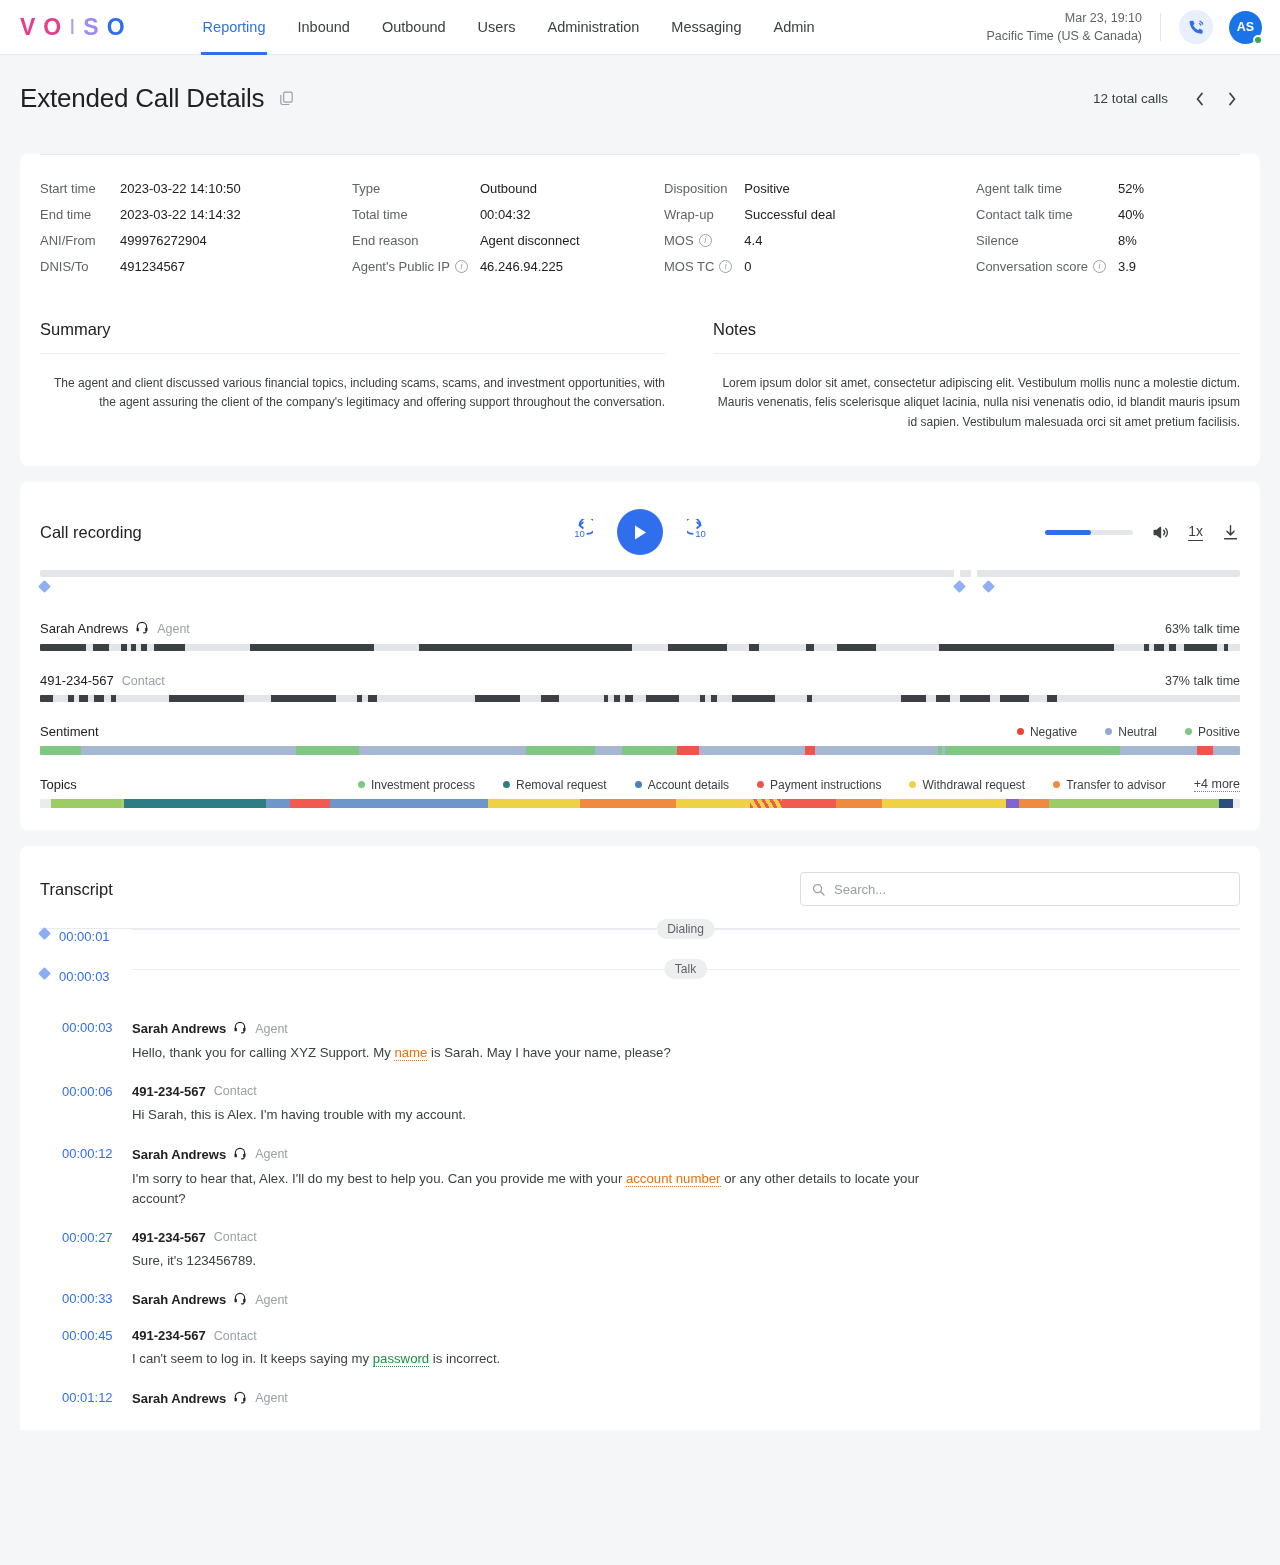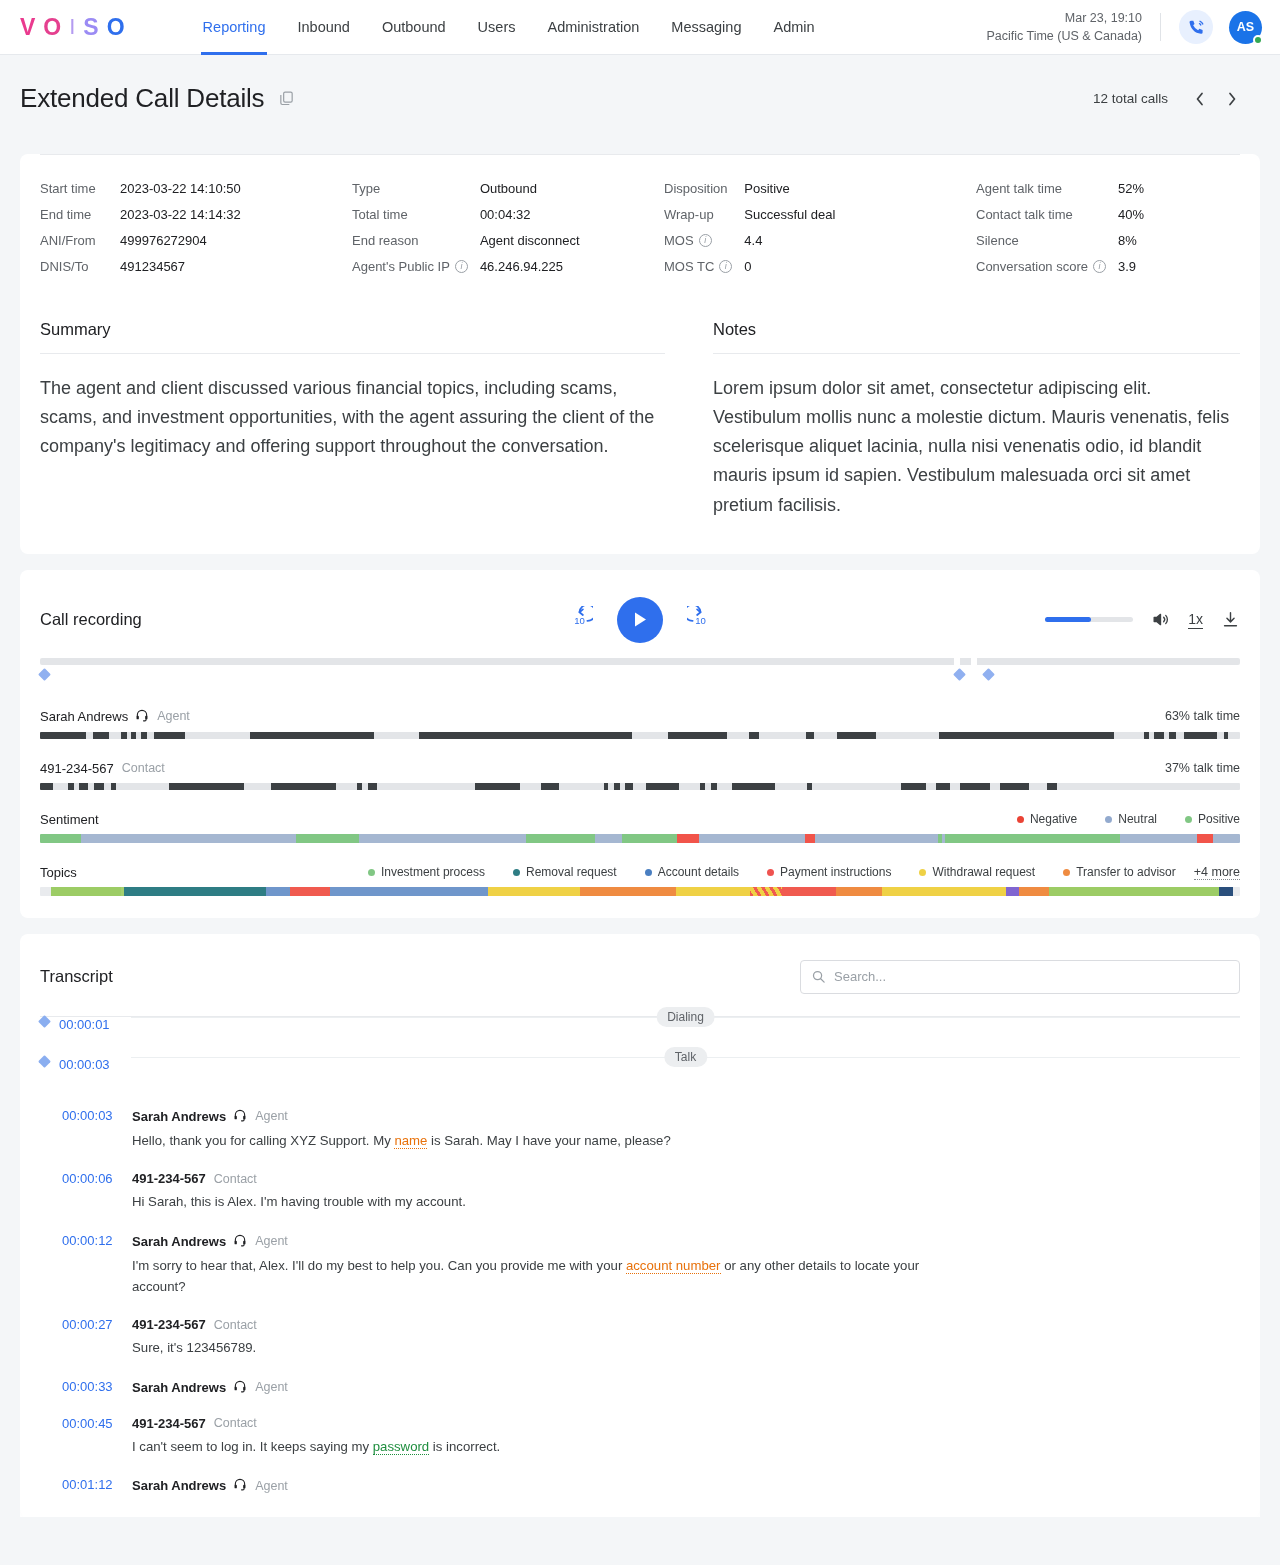--- a/index.html
+++ b/index.html
@@ -82,21 +82,21 @@
   .col1 .dl { width: 80px; }
   .col1 .dv { padding-left: 0; }
   .infoi {
     display: inline-flex; width: 13px; height: 13px; border-radius: 50%; border: 1px solid #9aa0a6;
     color: #9aa0a6; font-size: 9px; align-items: center; justify-content: center; font-style: italic; line-height: 1;
   }
 
   .sn-wrap { display: grid; grid-template-columns: 625px 1fr; padding: 38px 20px 34px 20px; column-gap: 48px; gap: 48px; }
   .sn-title { font-size: 16.5px; color: #202124; padding-bottom: 14px; }
   .sn-hr { height: 1px; background: #e8eaed; margin-bottom: 20px; }
-  .sn-body { font-size: 18px; line-height: 1.62; color: #3c4043; }
+  .sn-body { font-size: 12px; line-height: 1.62; color: #3c4043; text-align: right; }
 
   
   .rec { padding: 26px 20px 22px 20px; position: relative; }
   .rec-row { display: flex; align-items: center; height: 48px; }
   .rec-title { font-size: 16.5px; color: #202124; }
   .rec-controls { position: absolute; left: 0; right: 0; display: flex; justify-content: center; align-items: center; gap: 24px; pointer-events: none; }
   .rec-controls > * { pointer-events: auto; }
   .skipbtn { cursor: pointer; display: flex; align-items: center; justify-content: center; }
   .playbtn { width: 46px; height: 46px; border-radius: 50%; background: #2f6fed; display: flex; align-items: center; justify-content: center; cursor: pointer; }
   .rec-right { margin-left: auto; display: flex; align-items: center; gap: 18px; }
@@ -117,21 +117,21 @@
   .track-pct { margin-left: auto; color: #3c4043; font-size: 12.5px; }
   .wave { height: 7px; background: #e3e5e8; border-radius: 1px; position: relative; overflow: hidden; }
   .wave i { position: absolute; top: 0; height: 7px; background: #3c4043; display: block; }
   .headset { margin-left: 7px; }
 
   .legend { margin-left: auto; display: flex; align-items: center; gap: 28px; font-size: 12px; color: #3c4043; }
   .legend span.d { width: 7px; height: 7px; border-radius: 50%; display: inline-block; margin-right: 6px; }
   .legend i { font-style: normal; display: flex; align-items: center; }
   .sentbar, .topicbar { height: 9px; border-radius: 1px; display: flex; overflow: hidden; }
   .sentbar b, .topicbar b { display: block; height: 9px; }
-  .more { font-size: 12.5px; color: #3c4043; border-bottom: 1px dotted #80868b; cursor: pointer; margin-left: 18px; }
+  .more { font-size: 12.5px; color: #3c4043; border-bottom: 1px dotted #80868b; cursor: pointer; margin-left: 28px; }
 
   
   .tr { padding: 26px 20px 0 20px; }
   .tr-row { display: flex; align-items: center; }
   .tr-title { font-size: 16.5px; color: #202124; }
   .search {
     margin-left: auto; width: 440px; height: 33px; border: 1px solid #dadce0; border-radius: 4px;
     display: flex; align-items: center; padding: 16px 10px; gap: 8px; background: #fff;
   }
   .search input { border: 0; outline: 0; font-size: 13px; font-family: inherit; color: #3c4043; width: 100%; background: transparent; }

